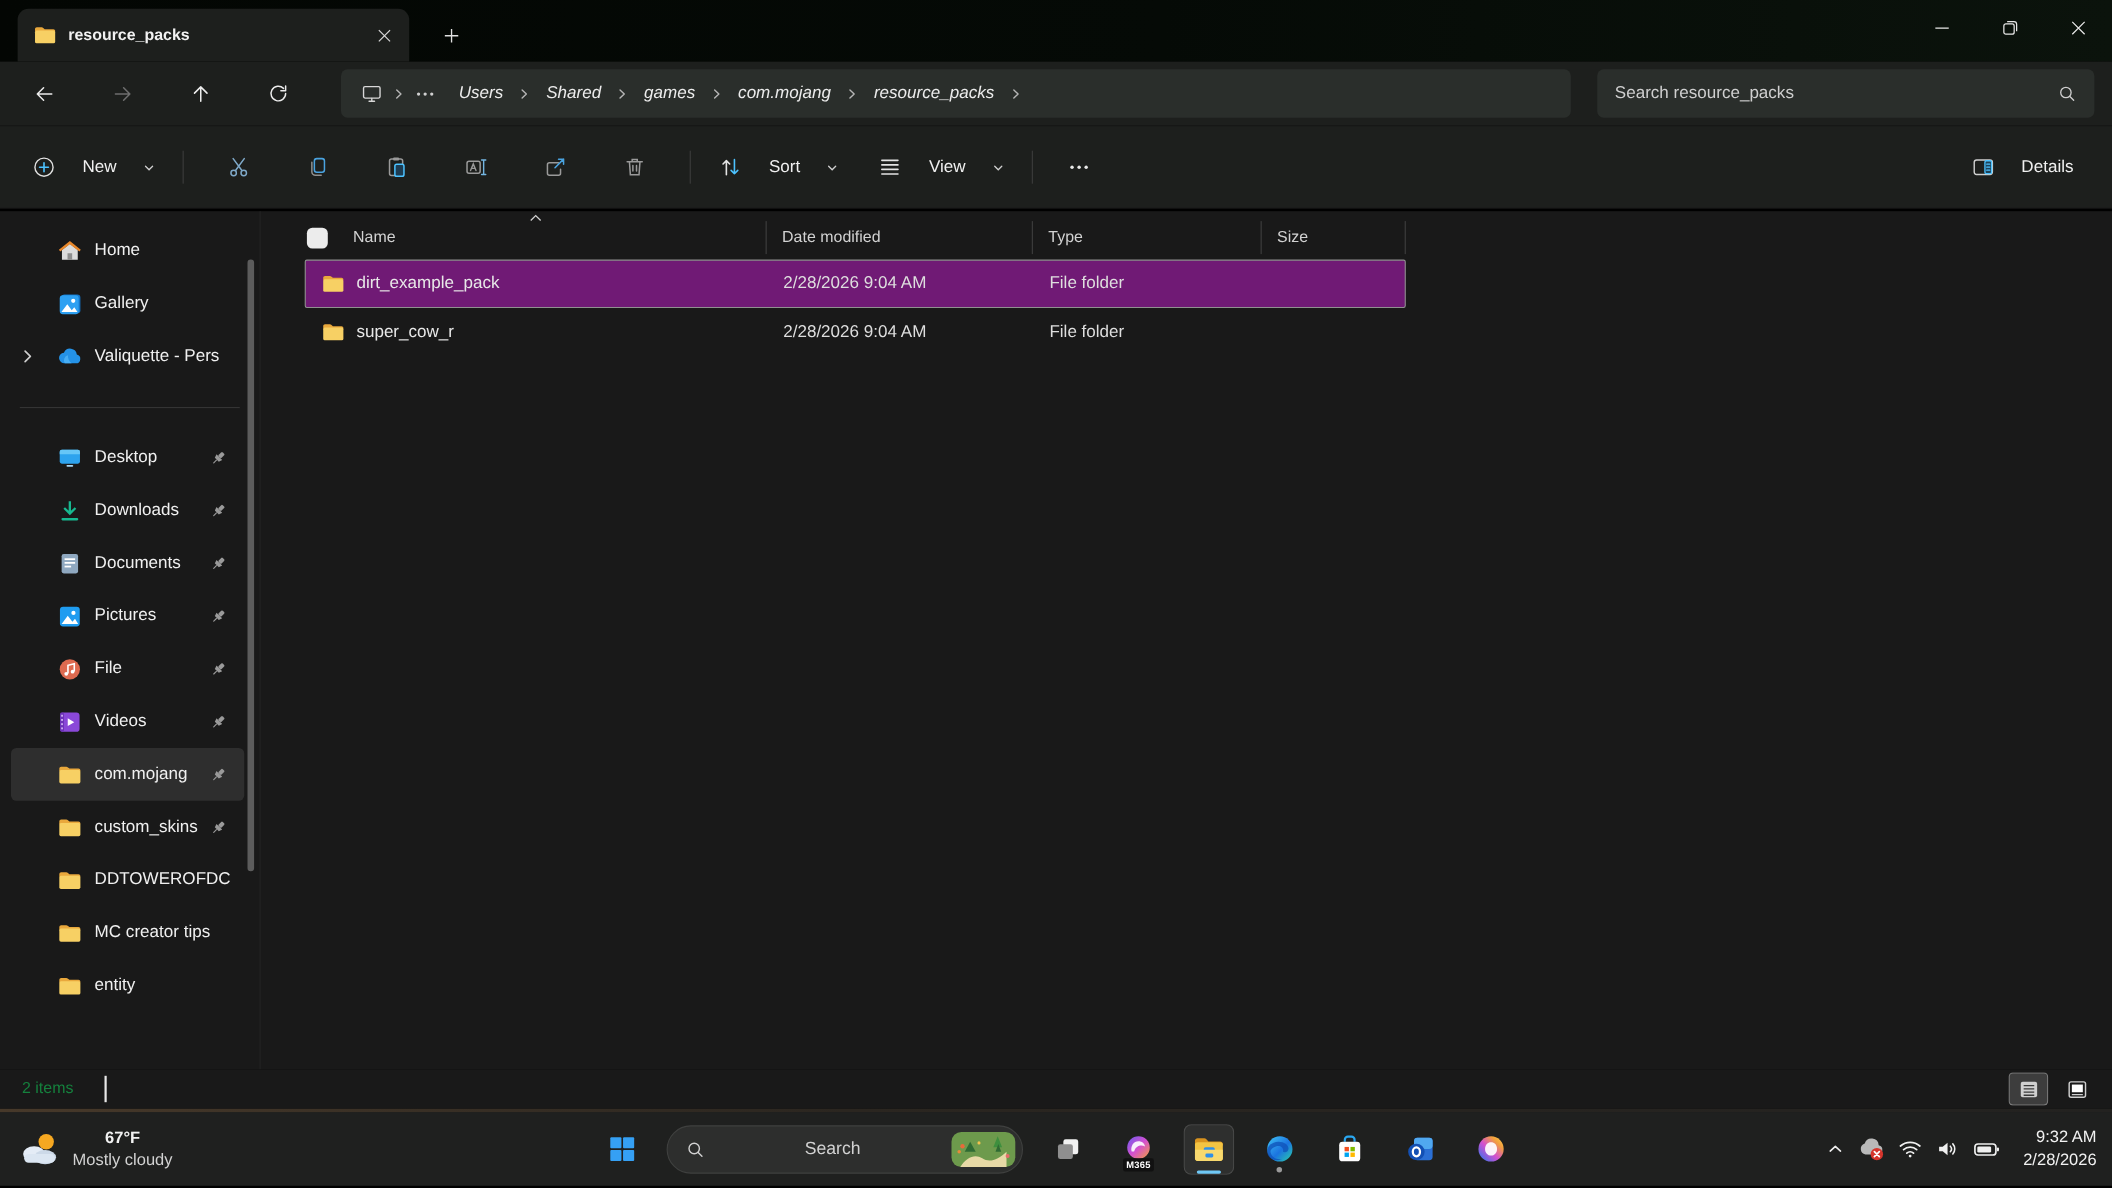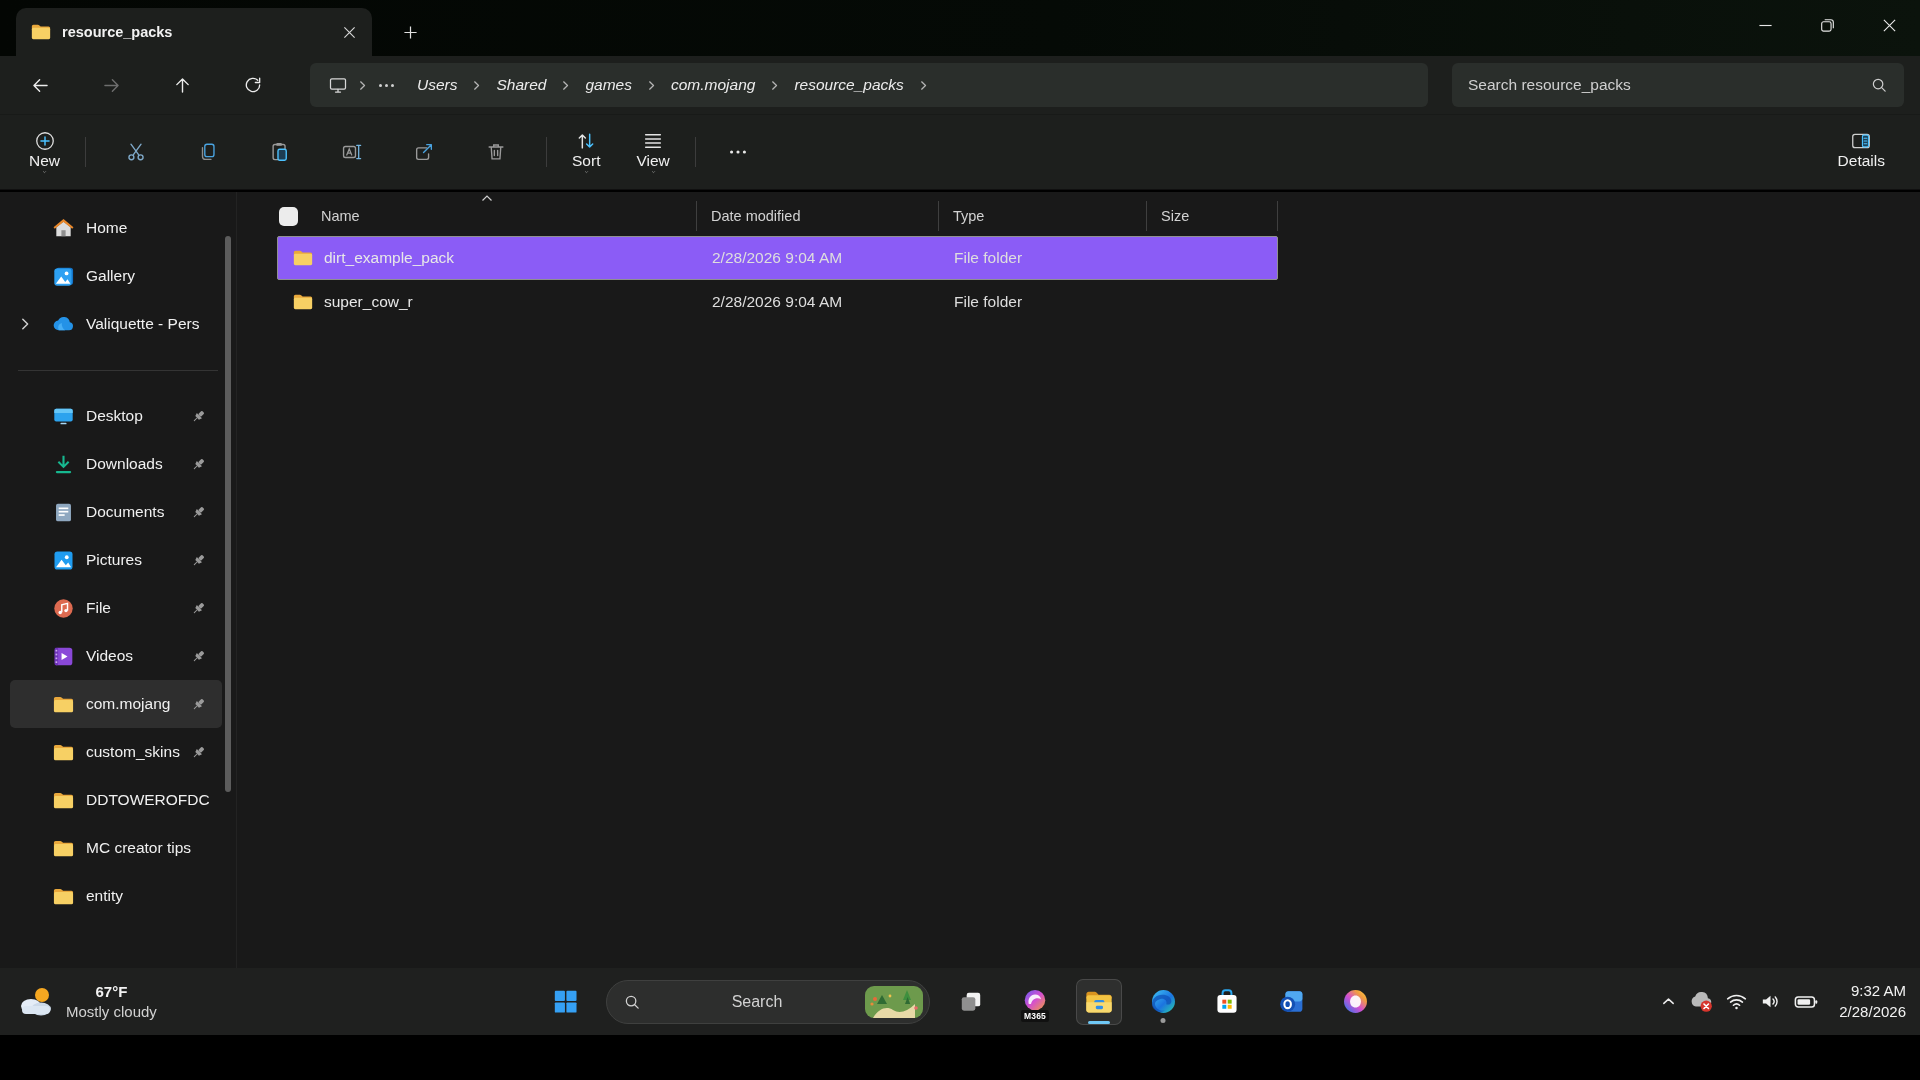--- a/index.html
+++ b/index.html
@@ -33,22 +33,22 @@
   .crumb-chevron { color:#b5b5b5; font-size:15px; display:flex; align-items:center; padding:0 1px; }
   .crumb-dots { display:flex; gap:3px; padding:0 10px; align-items:center; height:34px; border-radius:4px; }
   .crumb-dots i { width:3px; height:3px; border-radius:50%; background:#d0d0d0; }
   .searchbox { width:452px; height:44px; margin:0 16px 0 24px; background:#2a2e2b; border-radius:6px;
     display:flex; align-items:center; padding:0 16px; }
   .search-text { flex:1; font-size:15.5px; color:#cfcfcf; }
 
   
   .toolbar { position:absolute; top:114px; left:0; right:0; height:76px; background:#1d1f1d;
     border-top:1px solid #181a18; border-bottom:1px solid #101010; display:flex; align-items:center; padding:0 18px; }
-  .tb-labelbtn { display:flex; align-items:center; gap:0; height:44px; padding:0 11px; border-radius:5px;
-    font-size:15.5px; color:#f0f0f0;flex-direction:column; }
+  .tb-labelbtn { display:flex; align-items:center; gap:24px; height:44px; padding:0 11px; border-radius:5px;
+    font-size:15.5px; color:#f0f0f0; }
   .tb-sep { width:1px; height:30px; background:#3c3c3c; margin:0 14px; }
   .tb-icon { width:44px; height:44px; margin:0 14px; border-radius:5px; display:flex; align-items:center; justify-content:center; }
   .tb-details { margin-left:auto; margin-right:6px; }
 
   
   .main { position:absolute; top:192px; left:0; right:0; bottom:108px; background:#191919; display:flex; }
 
   .sidebar { width:236px; position:relative; padding-top:12px; flex:none; }
   .side-item { height:48px; margin:0 14px 0 10px; border-radius:5px; position:relative;
     display:flex; align-items:center; padding-left:42px; }
@@ -66,37 +66,37 @@
   .content { flex:1; position:relative; padding:4px 0 0 40px; }
   .grid-cols { display:grid; grid-template-columns:36px 384px 242px 208px 131px; width:1001px; }
   .list-header { height:40px; align-items:center; position:relative; color:#d2d2d2; font-size:14.5px; }
   .hdr-cell { height:30px; display:flex; align-items:center; border-right:1px solid #3f3f3f; padding-left:14px; }
   .hdr-cell.first { padding-left:8px; }
   .hdr-check-cell { display:flex; align-items:center; }
   .hdr-checkbox { width:19px; height:19px; border-radius:5px; background:#ececec; margin-left:2px; }
   .sort-caret { position:absolute; top:-2px; left:195px; width:30px; display:flex; justify-content:center; }
 
   .row { height:44px; align-items:center; font-size:15.5px; color:#e8e8e8; border:1px solid transparent; border-radius:2px; }
-  .row.selected { border-color:#909090; background:#8b5cf6; }
+  .row.selected { border-color:#909090; background:#701a75; }
   .cell-name { grid-column:1 / span 2; display:flex; align-items:center; gap:10px; padding-left:14px; overflow:hidden; white-space:nowrap; }
   .cell { padding-left:14px; color:#dedede; white-space:nowrap; overflow:hidden; }
 
   
   .statusbar { position:absolute; left:0; right:0; top:972px; height:36px; background:#191919;
     display:flex; align-items:center; padding:0 14px; }
   .status-count { font-size:14.5px; color:#15803d; margin-left:6px; }
   .status-divider { width:2px; height:24px; background:#e8e8e8; margin-left:28px; }
   .view-toggles { margin-left:auto; display:flex; gap:8px; }
   .vt-btn { width:36px; height:30px; border-radius:4px; display:flex; align-items:center; justify-content:center; }
   .vt-btn.active { background:#3d3d3d; box-shadow:0 0 0 1px #7a7a7a inset; }
 
   
   .desktop-strip { position:absolute; left:0; right:0; top:1008px; height:5px;
     background:linear-gradient(90deg,#47392a,#2b2620 40%,#232220); }
-  .taskbar { position:absolute; left:0; right:0; top:968px; height:67px; background:#1f201f; }
+  .taskbar { position:absolute; left:0; right:0; top:1011px; height:67px; background:#1f201f; }
   .tb-weather { position:absolute; left:6px; top:0; height:100%; display:flex; align-items:center; gap:10px; padding:0 10px; }
   .weather-temp { font-size:15px; font-weight:700; color:#f2f2f2; line-height:1.3; }
   .weather-cond { font-size:15px; color:#d2d2d2; line-height:1.3; }
   .tb-center { position:absolute; left:50%; top:0; height:100%; transform:translateX(-50%);
     display:flex; align-items:center; gap:18px; }
   .app-tile { width:46px; height:46px; border-radius:7px; display:flex; align-items:center; justify-content:center; position:relative; }
   .app-tile.active { background:rgba(255,255,255,0.07); box-shadow:0 0 0 1px rgba(255,255,255,0.13) inset; }
   .run-underline { position:absolute; bottom:1px; left:50%; transform:translateX(-50%); width:22px; height:3px;
     border-radius:2px; background:#6fc8f5; }
   .run-dot { position:absolute; bottom:2px; left:50%; transform:translateX(-50%); width:5px; height:5px;

